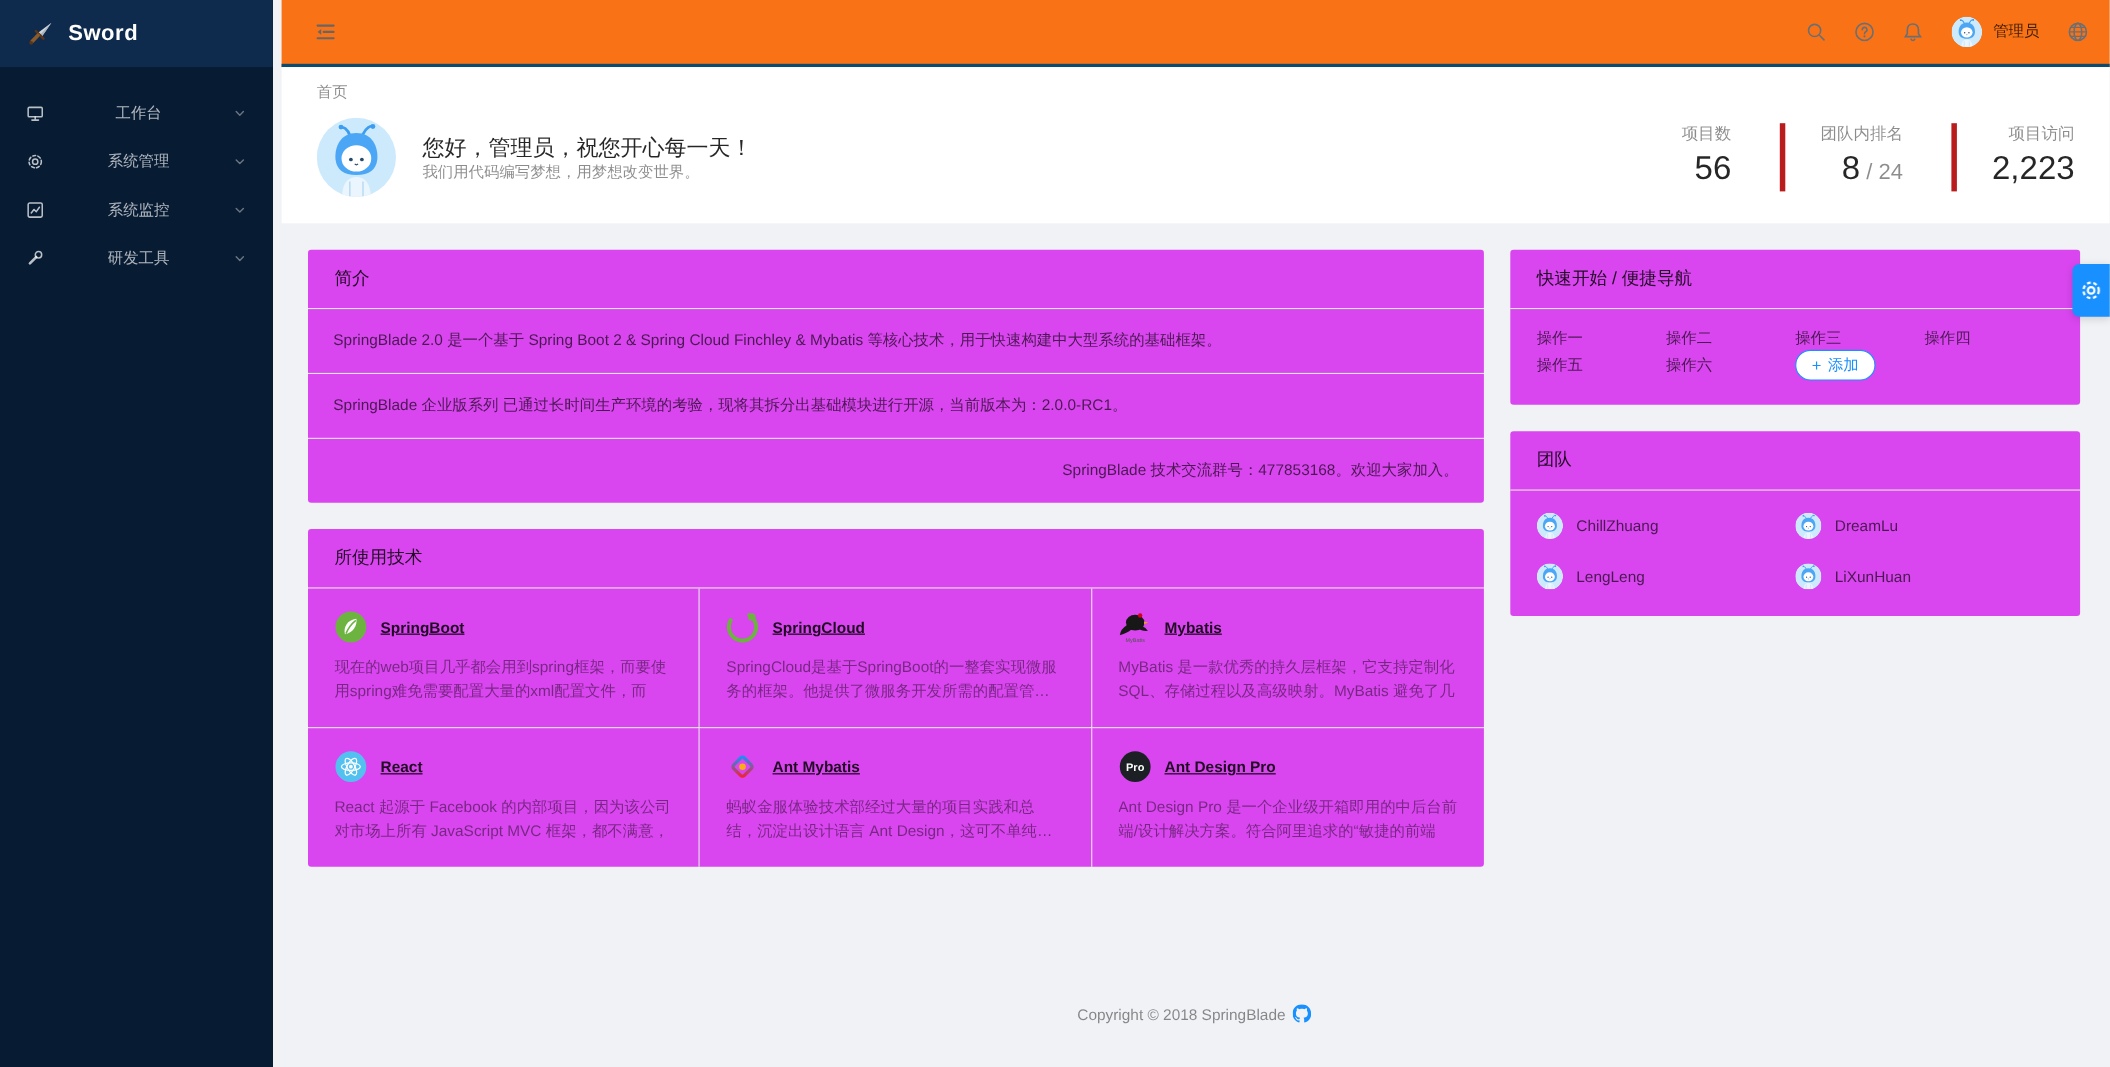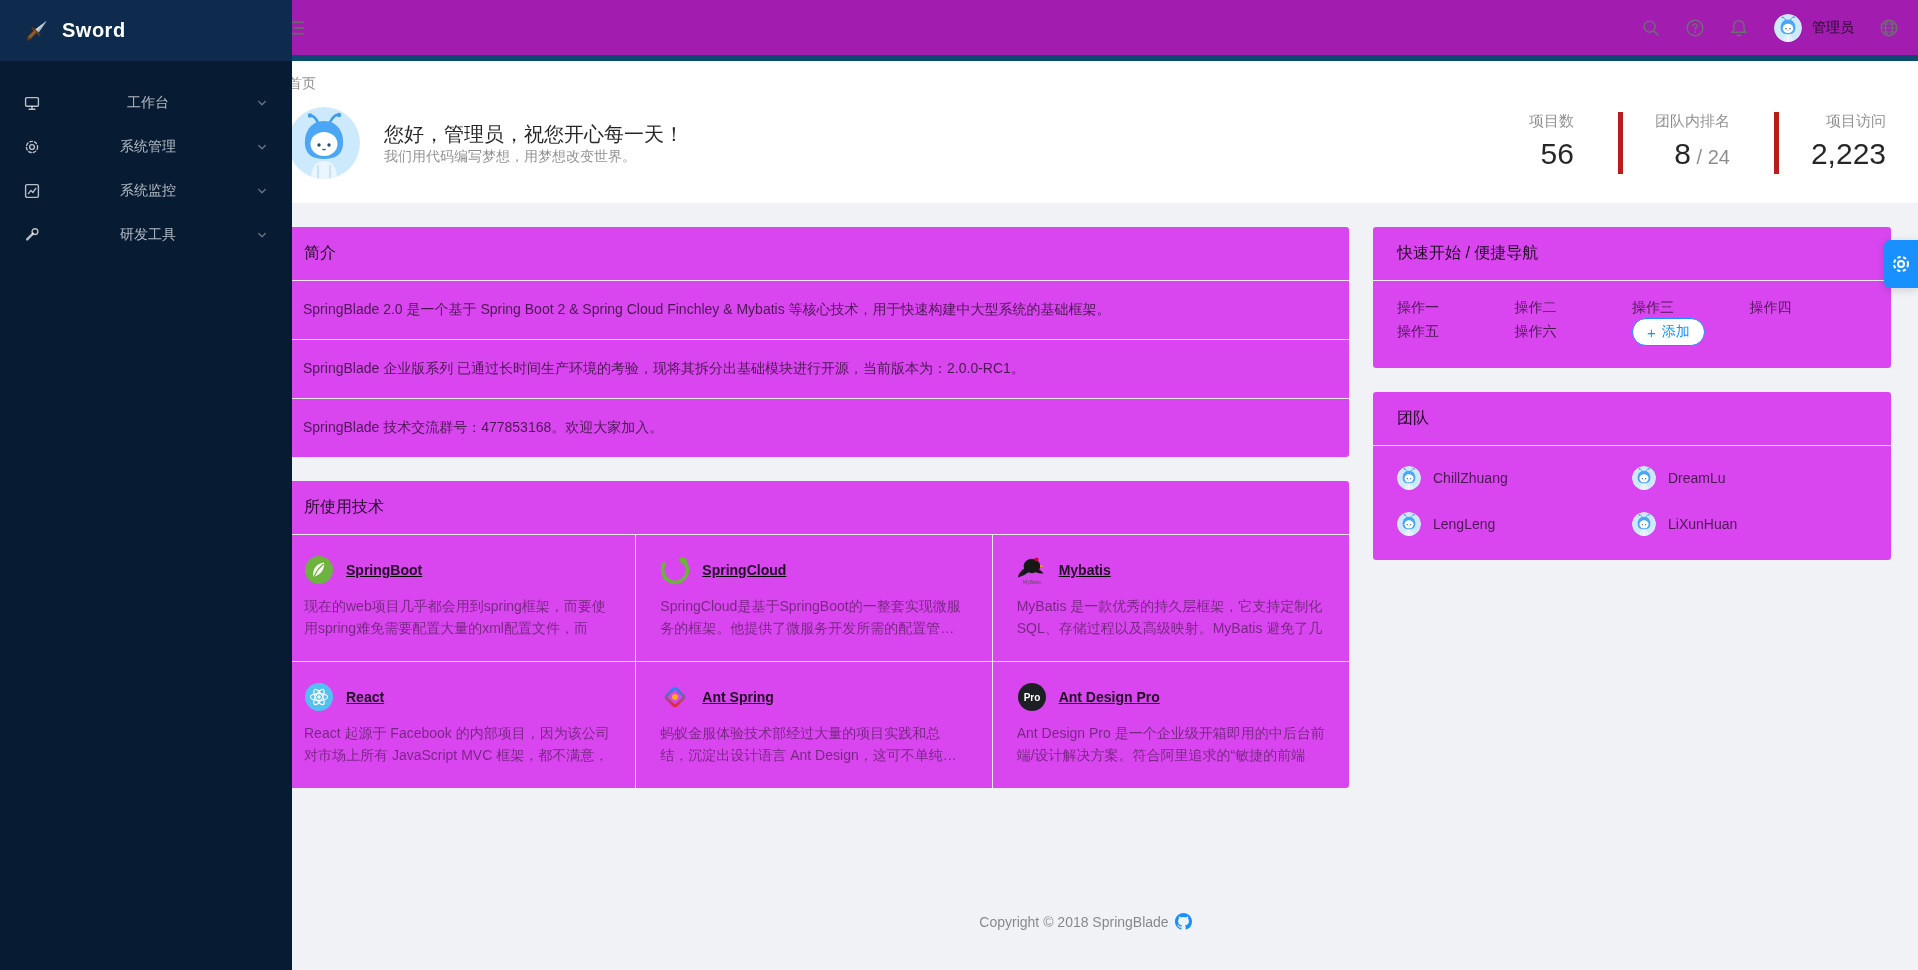--- a/index.html
+++ b/index.html
@@ -1,35 +1,35 @@
 <!DOCTYPE html>
 <html><head>
 <meta charset="utf-8">
 <style>
   * { margin:0; padding:0; box-sizing:border-box; }
   html,body { width:1918px; height:970px; overflow:hidden;
     font-family:"Liberation Sans","DejaVu Sans",sans-serif; background:#f0f2f5; }
 
   
-  .sidebar { position:fixed; left:0; top:0; bottom:0; width:292px; background:#071b33; z-index:20; }
+  .sidebar { position:fixed; left:0; top:0; bottom:0; width:248px; background:#071b33; z-index:20; }
   .logo { height:61px; display:flex; align-items:center; gap:12px; padding:0 24px;
     background:#0e2a4d; }
   .logo-text { color:#fff; font-size:20px; font-weight:bold; letter-spacing:.5px; }
   .menu { padding-top:18px;text-align:center; }
   .menu-item { height:40px; margin:4px 0; padding:0 24px; display:flex; align-items:center;
     gap:12px; color:rgba(255,255,255,.68); font-size:14px; cursor:pointer; }
   .menu-item .mi-icon { flex:0 0 16px; height:16px; }
   .menu-item .mi-label { flex:1; }
   .menu-item .mi-caret { width:12px; height:12px; opacity:.55; }
   .si { stroke:rgba(255,255,255,.72); fill:none; stroke-width:1.4; stroke-linecap:round; stroke-linejoin:round; }
 
   
   .main { margin-left:256px; height:970px; display:flex; flex-direction:column; }
 
-  .topbar { height:61px; background:#a21caf; border-bottom:6px solid #0c4a6e; flex:0 0 61px;
+  .topbar { height:61px; background:#f97316; border-bottom:3px solid #0c4a6e; flex:0 0 61px;
     display:flex; align-items:center; padding:0 20px 0 26px; }
   .fold-btn { width:28px; height:28px; border:none; background:transparent; cursor:pointer;
     display:flex; align-items:center; justify-content:center; }
   .topbar-right { margin-left:auto; display:flex; align-items:center; gap:26px; }
   .tb-icon { width:18px; height:18px; cursor:pointer; }
   .hi { stroke:#6b6f73; fill:none; stroke-width:1.3; stroke-linecap:round; }
   .user-chip { display:flex; align-items:center; gap:10px; cursor:pointer; }
   .avatar-sm { width:28px; height:28px; border-radius:50%; overflow:hidden; }
   .user-name { font-size:14px; color:rgba(0,0,0,.75); }
 
@@ -53,21 +53,21 @@
   .content { flex:1; display:flex; flex-direction:column; padding:24px 27px 14px 24px; overflow:hidden; }
   .columns { display:flex; gap:24px; align-items:flex-start; }
   .col-left { flex:1; min-width:0; }
   .col-right { width:518px; flex:0 0 518px; }
 
   .card { background:#d946ef; border-radius:3px; margin-bottom:24px; }
   .card-head { padding:16px 24px; font-size:16px; color:rgba(0,0,0,.85); font-weight:500;
     border-bottom:1px solid #e8e8e8; }
 
   .intro-row { padding:20px 23px; font-size:14px; color:rgba(0,0,0,.65); border-bottom:1px solid #e8e8e8; }
-  .intro-row:last-child { border-bottom:none; }
+  .intro-row:last-child { border-bottom:none;text-align:right; }
 
   .tech-grid { display:grid; grid-template-columns:1fr 1fr 1fr; }
   .tech-cell { padding:20px 24px 22px 24px; border-right:1px solid #e8e8e8; border-bottom:1px solid #e8e8e8; cursor:pointer; }
   .tech-cell:nth-child(3n) { border-right:none; }
   .tech-cell:nth-child(n+4) { border-bottom:none; }
   .tech-head { display:flex; align-items:center; gap:12px;text-decoration:underline; }
   .tech-icon { width:30px; height:30px; flex:0 0 30px; }
   .tech-name { font-size:14px; font-weight:bold; color:rgba(0,0,0,.85); }
   .tech-desc { margin-top:10px; font-size:14px; line-height:22px; color:rgba(0,0,0,.45);
     display:-webkit-box; -webkit-line-clamp:2; -webkit-box-orient:vertical; overflow:hidden; }
@@ -373,21 +373,21 @@
                   </svg>
                 <span class="tech-name">React</span>
               </div>
               <div class="tech-desc">React 起源于 Facebook 的内部项目，因为该公司对市场上所有 JavaScript MVC 框架，都不满意，</div>
             </div>
             <div class="tech-cell">
               <div class="tech-head">
                 <svg class="tech-icon">
                     <use href="#sym-antdesign"></use>
                   </svg>
-                <span class="tech-name">Ant Spring</span>
+                <span class="tech-name">Ant Mybatis</span>
               </div>
               <div class="tech-desc">蚂蚁金服体验技术部经过大量的项目实践和总结，沉淀出设计语言 Ant Design，这可不单纯只是设</div>
             </div>
             <div class="tech-cell">
               <div class="tech-head">
                 <svg class="tech-icon">
                     <use href="#sym-antdesignpro"></use>
                   </svg>
                 <span class="tech-name">Ant Design Pro</span>
               </div>

